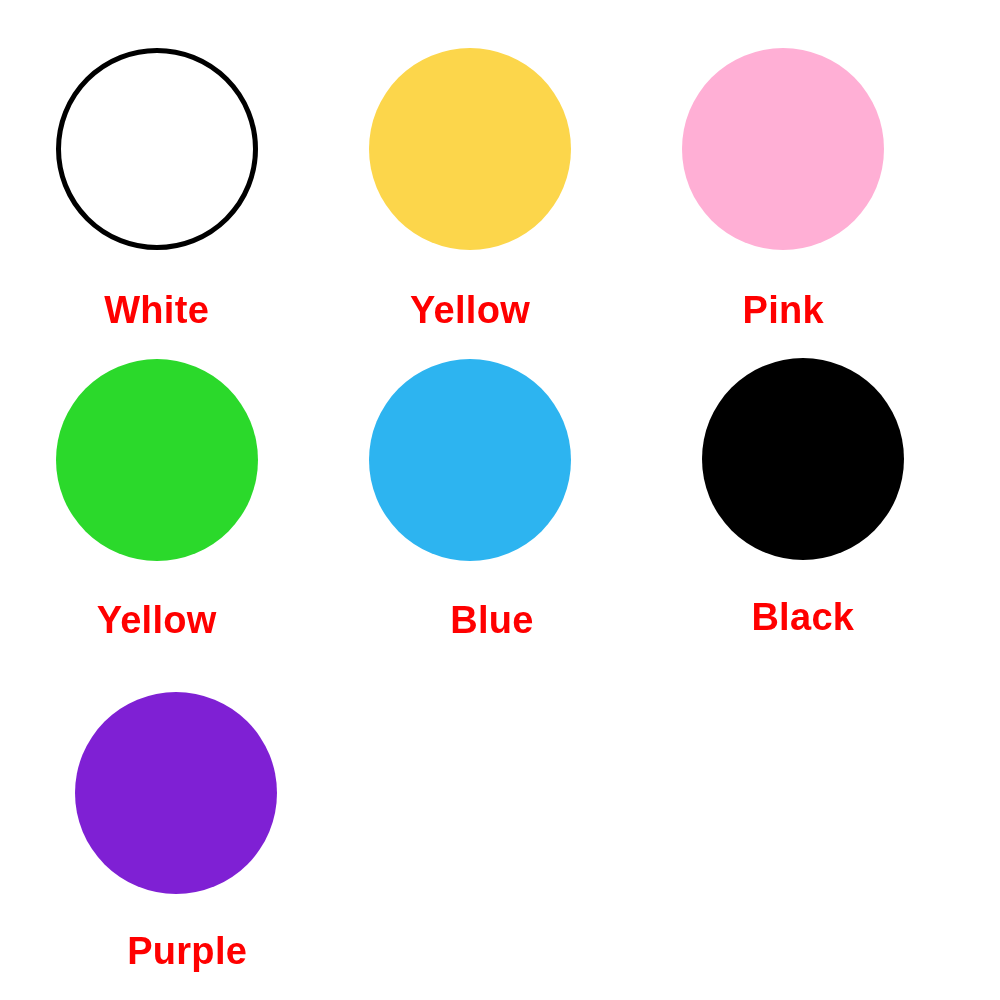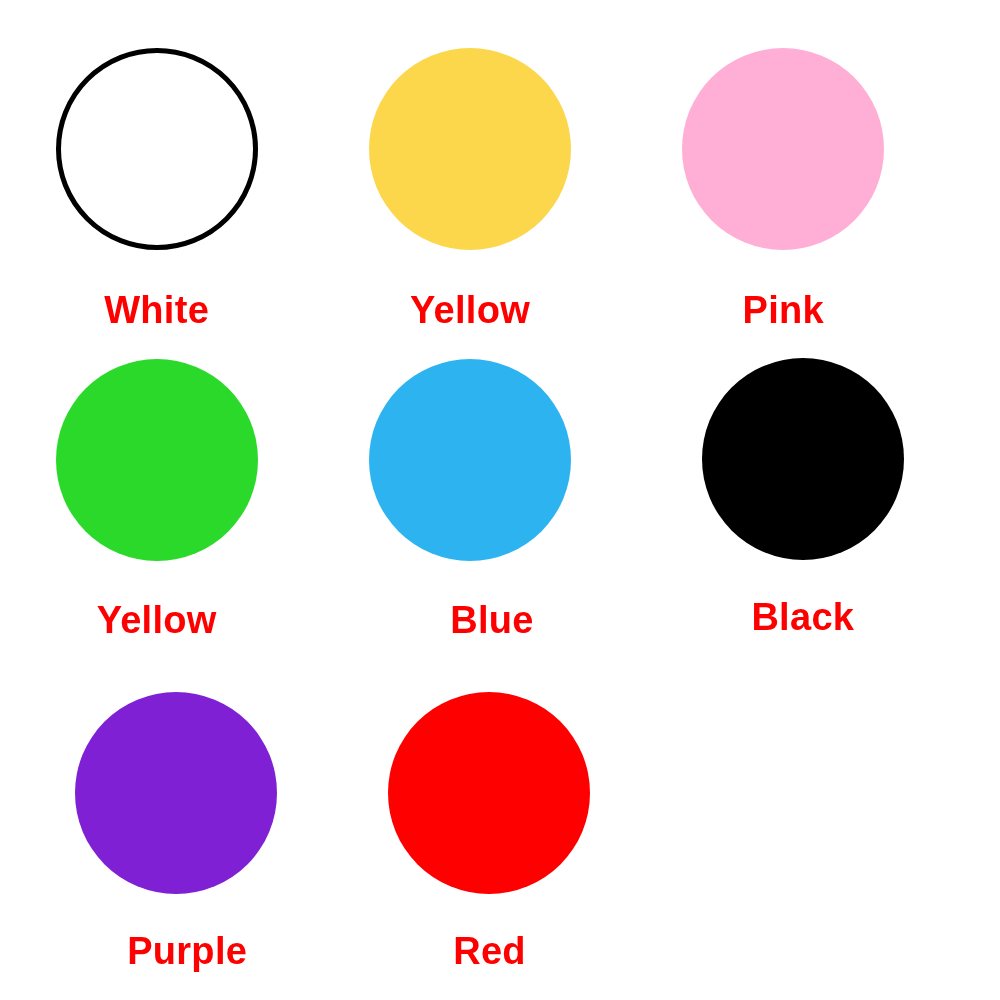--- a/index.html
+++ b/index.html
@@ -102,18 +102,14 @@
   <div class="swatch-cell row-3">
     <div class="circle" style="background-color: rgb(0, 0, 0);"></div>
     <div class="swatch-label" style="color: rgb(255, 0, 0);">Black</div>
   </div>
 
   <div class="swatch-cell row-3">
     <div class="circle" style="background-color: rgb(127, 32, 212);"></div>
     <div class="swatch-label" style="color: rgb(255, 0, 0); margin-left: 22px;">Purple</div>
   </div>
 
-  <div class="swatch-cell row-3">
-    <div class="circle" style="background-color: rgb(255, 0, 0);"></div>
-    <div class="swatch-label" style="color: rgb(255, 0, 0);">Red</div>
-  </div>
 
 </div>
 
 </body></html>

